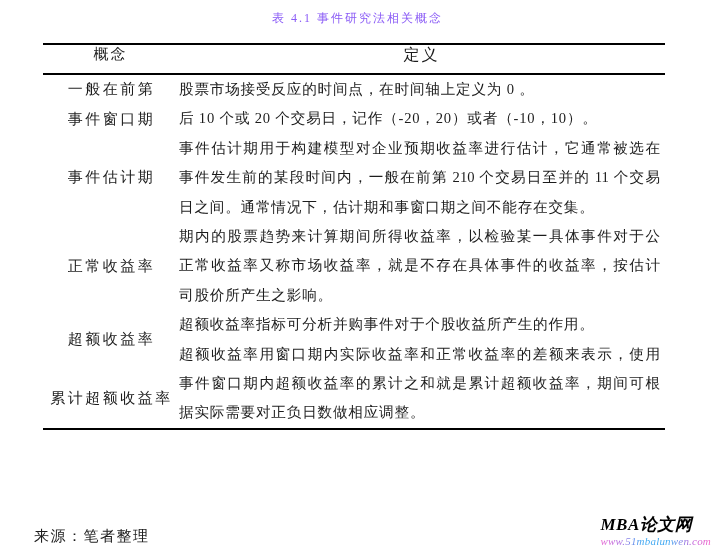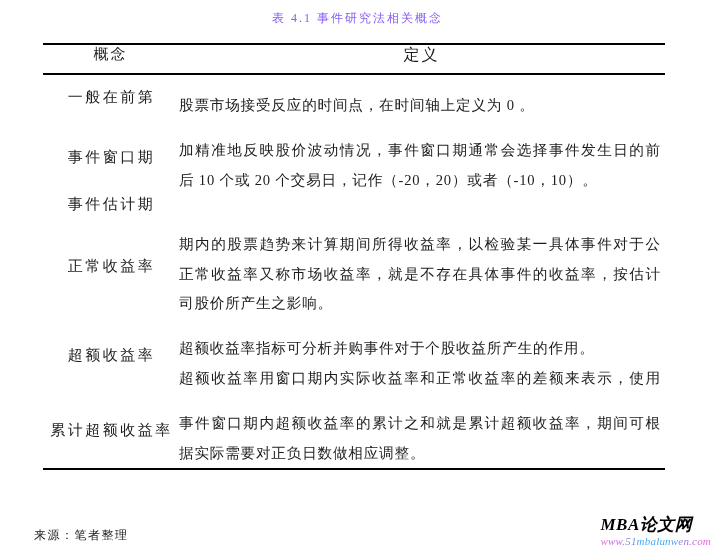--- a/index.html
+++ b/index.html
@@ -38,38 +38,38 @@
   .row{display:flex;}
   .cell-concept{
     width:135px;
     display:flex;align-items:center;justify-content:center;
     font-size:15px;letter-spacing:2.5px;
     padding-left:2px;box-sizing:border-box;
     text-align:center;
   }
   .cell-def{
     flex:1;
-    padding:16px 5px 0 1px;box-sizing:border-box;
+    padding:0 5px 0 1px;box-sizing:border-box;
   }
   .line{
     font-size:14.6px;
     line-height:29.4px;
     white-space:normal;
   }
   .jline{
     text-align:justify;
     text-align-last:justify;
   }
   .lline{
     text-align:left;
     letter-spacing:0.8px;
   }
   .source-note{
     position:absolute;left:34px;top:527px;
-    font-size:12px;letter-spacing:1.5px;
+    font-size:15px;letter-spacing:1.5px;
     color:#1c1c1c;
   }
   .watermark{
     position:absolute;right:4px;top:516px;
     text-align:left;
     font-family:Liberation Serif, serif;
     line-height:1.1;
   }
   .wm-brand{
     font-size:17px;font-weight:700;font-style:italic;
@@ -102,27 +102,31 @@
     <div class="row">
       <div class="cell-concept">一般在前第</div>
       <div class="cell-def">
         <div class="line lline">股票市场接受反应的时间点，在时间轴上定义为 0 。</div>
       </div>
     </div>
 
     <div class="row">
       <div class="cell-concept">事件窗口期</div>
       <div class="cell-def">
-        <div class="line jline">加精准地反映股价波动情况，事件窗口期通常会选择事件发生日的前</div>
         <div class="line lline">后 10 个或 20 个交易日，记作（-20，20）或者（-10，10）。</div>
       </div>
     </div>
 
     <div class="row">
       <div class="cell-concept">事件估计期</div>
+      <div class="cell-def">
+        <div class="line jline">事件估计期用于构建模型对企业预期收益率进行估计，它通常被选在</div>
+        <div class="line jline">事件发生前的某段时间内，一般在前第 210 个交易日至并的 11 个交易</div>
+        <div class="line lline">日之间。通常情况下，估计期和事窗口期之间不能存在交集。</div>
+      </div>
     </div>
 
     <div class="row">
       <div class="cell-concept">正常收益率</div>
       <div class="cell-def">
         <div class="line jline">期内的股票趋势来计算期间所得收益率，以检验某一具体事件对于公</div>
         <div class="line jline">正常收益率又称市场收益率，就是不存在具体事件的收益率，按估计</div>
         <div class="line lline">司股价所产生之影响。</div>
       </div>
     </div>

